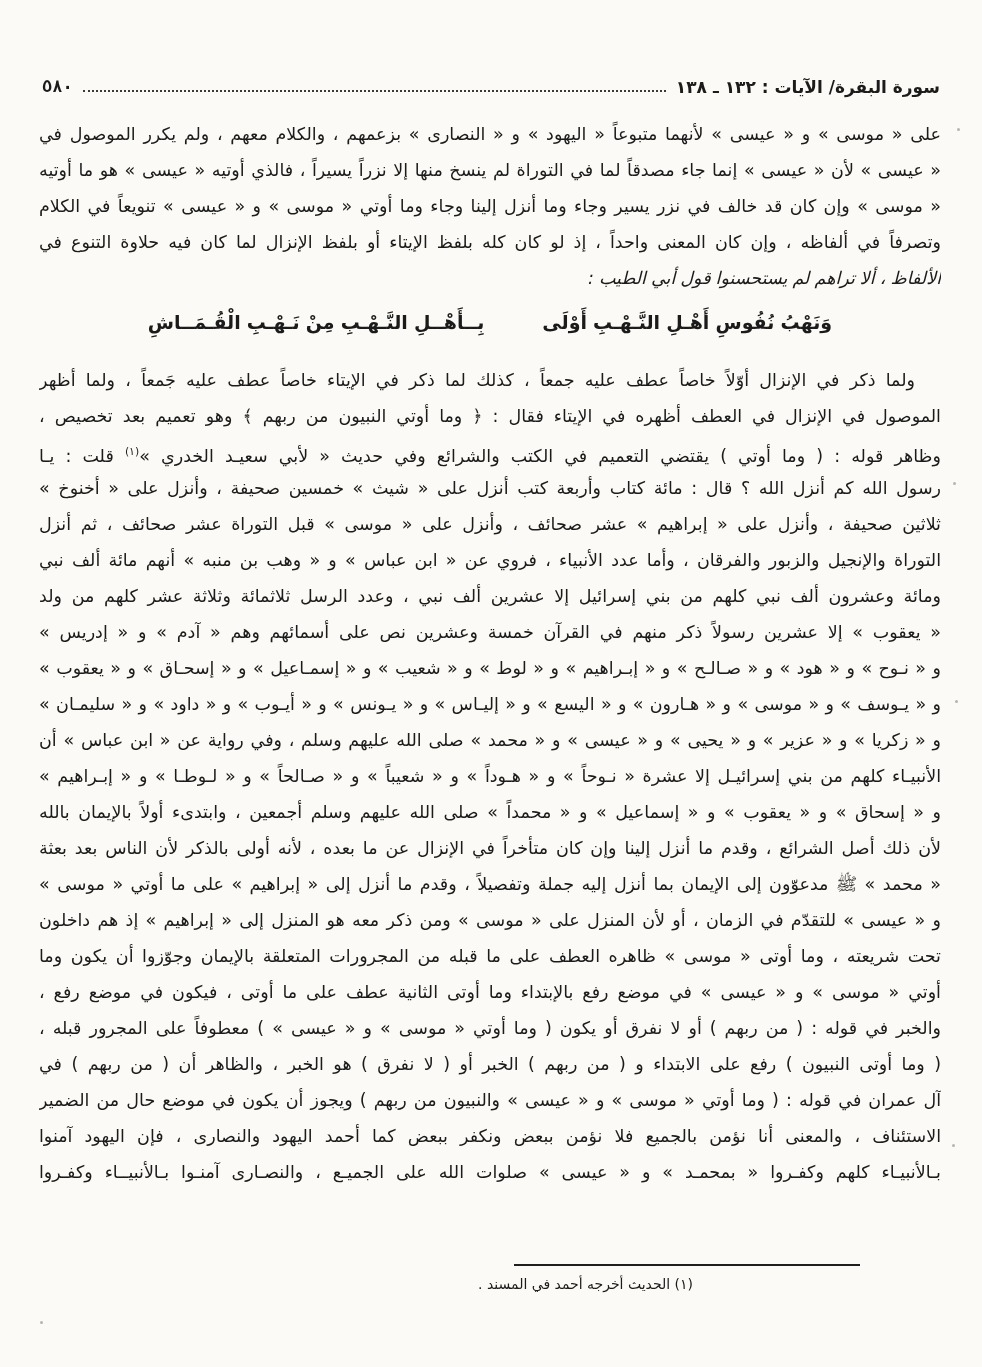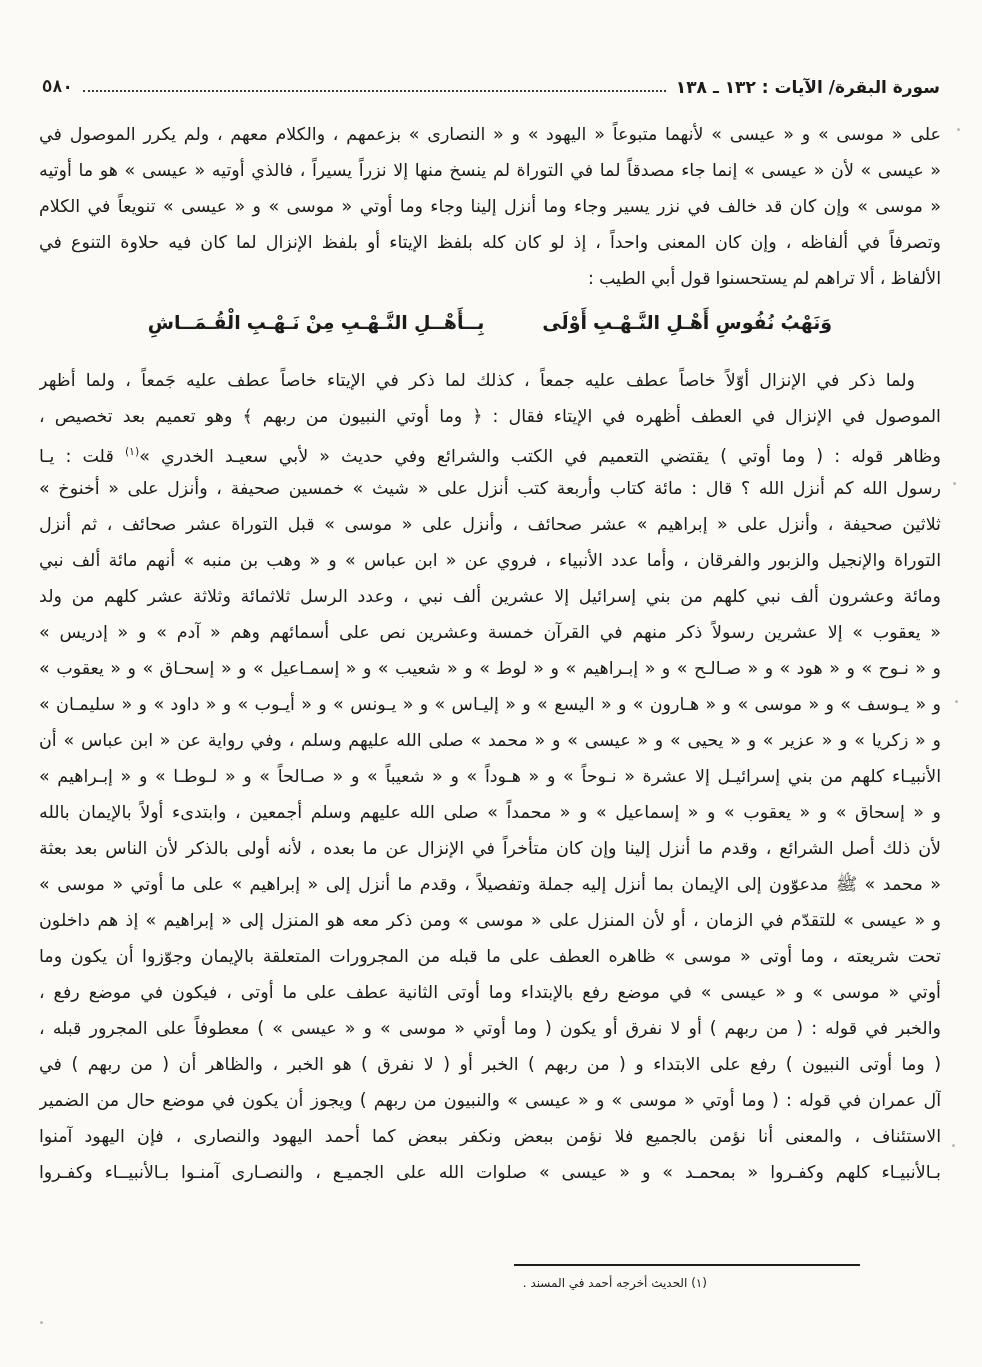--- a/index.html
+++ b/index.html
@@ -18,32 +18,32 @@
   .head-num{white-space:nowrap;font-weight:700;letter-spacing:0;font-family:Liberation Mono, monospace;}
   
   .body-text{
     position:absolute;top:116px;right:41px;left:39px;
     font-size:17.5px;word-spacing:-0.5px;
   }
   .line{
     height:36px;line-height:36px;overflow:hidden;
     text-align:justify;text-align-last:justify;
   }
-  .line.end{text-align-last:right;}
+  .line.end{text-align-last:right;font-style:italic;}
   .line.indent{padding-right:26px;}
   .line.poetry{
     display:flex;justify-content:center;gap:58px;
     height:40px;line-height:40px;margin:6px 0 20px 0;
     font-weight:700;font-size:19px;text-align-last:auto;
   }
   .qb{font-weight:400;}
   .fn-ref{font-size:0.62em;vertical-align:super;}
   
   .fn-rule{position:absolute;top:1264px;right:122px;width:346px;height:2px;background:#1e1e1e;}
-  .footnote{position:absolute;top:1276px;right:275px;font-size:12px;white-space:nowrap;}
+  .footnote{position:absolute;top:1276px;right:289px;font-size:14px;white-space:nowrap;}
   
   .speck{position:absolute;width:3px;height:3px;border-radius:50%;background:#9a968e;opacity:.7;}
 </style>
 </head>
 <body>
 
 <div class="page">
 
   <header class="pagehead">
     <div class="head-title">سورة البقرة/ الآيات : ١٣٢ ـ ١٣٨</div>

